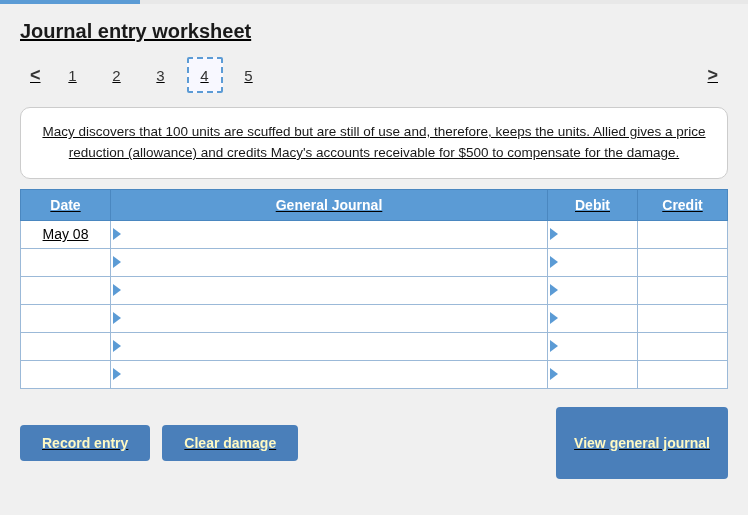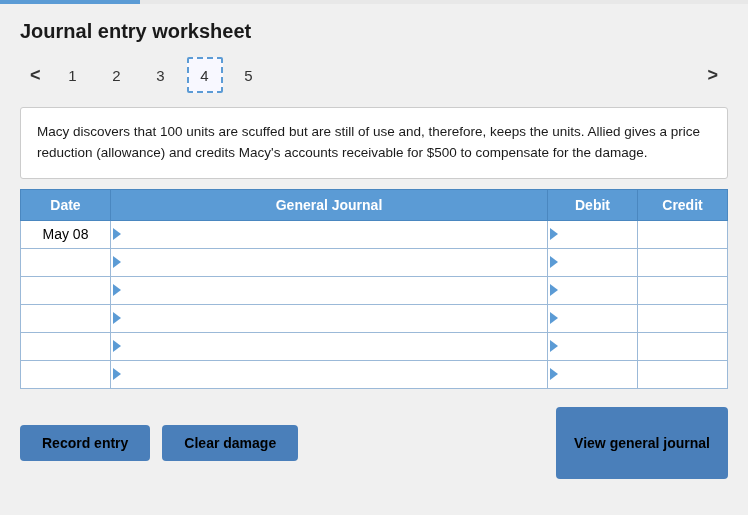--- a/index.html
+++ b/index.html
@@ -16,20 +16,21 @@
       height: 4px;
       background: #5b9bd5;
       width: 140px;
     }
 
     .container {
       background: #f0f0f0;
       padding: 16px 20px 20px 20px;
       width: 748px;
       min-height: 511px;
+      text-decoration: underline;
     }
 
     .page-title {
       font-size: 20px;
       font-weight: bold;
       color: #1a1a1a;
       margin-bottom: 14px;
     }
 
     .pagination {
@@ -68,26 +69,27 @@
       color: #333;
     }
 
     .pagination .spacer {
       flex: 1;
     }
 
     .description-box {
       background: #fff;
       border: 1px solid #ccc;
-      border-radius: 3px;
+      border-radius: 10px;
       padding: 14px 16px;
       margin-bottom: 10px;
       color: #1a1a1a;
       font-size: 13.5px;
       line-height: 1.55;
+      text-align: center;
     }
 
     .note-text {
       color: #c0392b;
       font-size: 13px;
       margin-bottom: 10px;
     }
 
     .note-text span {
       font-weight: bold;
@@ -173,21 +175,21 @@
       align-items: center;
     }
 
     .btn {
       padding: 10px 22px;
       border: none;
       border-radius: 4px;
       font-size: 14px;
       font-weight: bold;
       cursor: pointer;
-      color: #000000;
+      color: #fef9c3;
       background: #4a7fba;
     }
 
     .btn-right {
       margin-left: auto;
     }
 
     .btn-view {
       padding: 28px 18px;
     }

